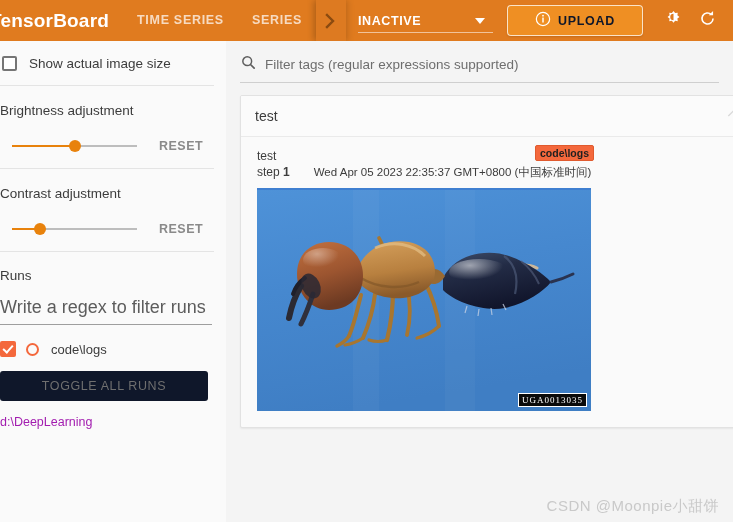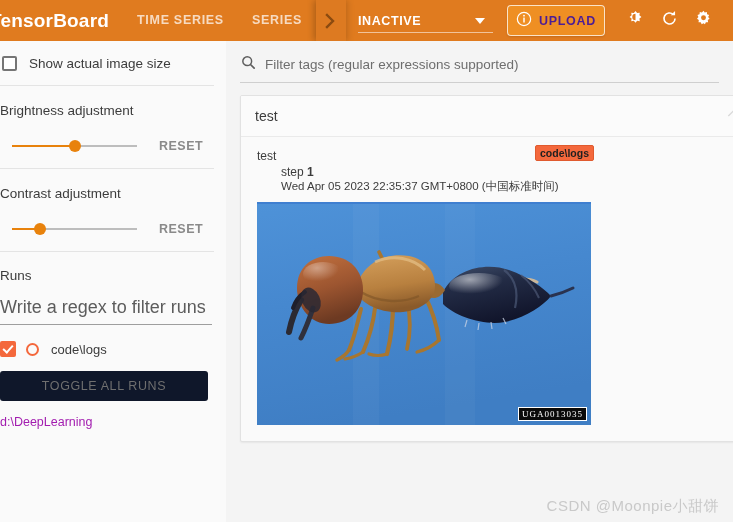--- a/index.html
+++ b/index.html
@@ -98,24 +98,24 @@
     height: 1px;
     background: rgba(255,255,255,.55);
   }
 
   .upload-btn {
     margin-left: 14px;
     height: 29px;
     border: 1px solid rgba(255,255,255,.75);
     border-radius: 4px;
     background: #ef8f23;
-    color: #4c1d95;
-    display: flex;
-    align-items: center;
-    padding: 0 8px;
+    color: #0f172a;
+    display: flex;
+    align-items: center;
+    padding: 0 27px;
     cursor: pointer;
     flex: none;
     box-shadow: 0 1px 2px rgba(0,0,0,.12);
   }
   .upload-label {
     font-size: 12.5px;
     font-weight: bold;
     letter-spacing: .7px;
     margin-left: 7px;
   }
@@ -364,21 +364,20 @@
     width: 320px;
   }
   .meta-tag {
     font-size: 12px;
     color: #3c3c3c;
   }
   .meta-line2 {
     display: flex;
     align-items: baseline;
     margin-top: 2px;
-    flex-direction: column;
   }
   .meta-step {
     font-size: 12px;
     color: #3c3c3c;
     white-space: nowrap;
   }
   .meta-step b { font-weight: bold; }
   .meta-date {
     font-size: 11.5px;
     color: #3c3c3c;

